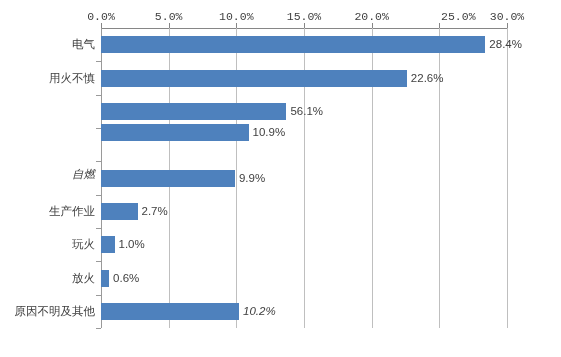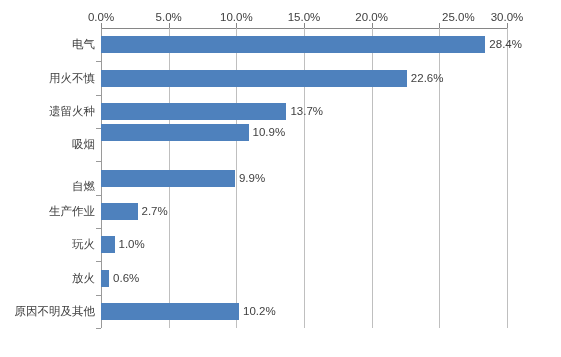--- a/index.html
+++ b/index.html
@@ -22,20 +22,21 @@
     background: #ffffff;
   }
 
   
   #xaxis-labels {
     position: absolute;
     left: 101px;
     top: 10px;
     width: 406px;
     height: 16px;
+    font-family: Liberation Mono, monospace;
   }
   .xtick-label {
     position: absolute;
     top: 0;
     transform: translateX(-50%);
     font-size: 11.5px;
     line-height: 14px;
     color: #404040;
     white-space: nowrap;
   }
@@ -160,25 +161,23 @@
     </div>
 
   <div id="xaxis-line"></div>
 
   <div id="yaxis-line"></div>
 
   <div id="yaxis-labels">
       <div class="cat-label" style="top: 8.16667px;">电气</div>
       <div class="cat-label" style="top: 41.5px;">用火不慎</div>
       <div class="ytick-mark" style="top: 33.3333px;"></div>
-      <div class="cat-label" style="top: 74.8333px;">遗留火种</div>
       <div class="ytick-mark" style="top: 66.6667px;"></div>
-      <div class="cat-label" style="top: 108.167px;">吸烟</div>
       <div class="ytick-mark" style="top: 100px;"></div>
-      <div class="cat-label" style="top: 150px;">自燃</div>
+      <div class="cat-label" style="top: 138px; font-style: italic;">自燃</div>
       <div class="ytick-mark" style="top: 133.333px;"></div>
       <div class="cat-label" style="top: 174.833px;">生产作业</div>
       <div class="ytick-mark" style="top: 166.667px;"></div>
       <div class="cat-label" style="top: 208.167px;">玩火</div>
       <div class="ytick-mark" style="top: 200px;"></div>
       <div class="cat-label" style="top: 241.5px;">放火</div>
       <div class="ytick-mark" style="top: 233.333px;"></div>
       <div class="cat-label" style="top: 274.833px;">原因不明及其他</div>
       <div class="ytick-mark" style="top: 266.667px;"></div>
       <div class="ytick-mark" style="top: 300px;"></div>
@@ -194,21 +193,21 @@
       <div class="cat-row" style="top: 8.16667px; height: 17px;">
         <div class="bar" style="width: 384.347px;"></div>
         <div class="bar-value" style="left: 384.347px;">28.4%</div>
       </div>
       <div class="cat-row" style="top: 41.5px; height: 17px;">
         <div class="bar" style="width: 305.853px;"></div>
         <div class="bar-value" style="left: 305.853px; text-align: right;">22.6%</div>
       </div>
       <div class="cat-row" style="top: 74.8333px; height: 17px;">
         <div class="bar" style="width: 185.407px;"></div>
-        <div class="bar-value" style="left: 185.407px;">13.7%</div>
+        <div class="bar-value" style="left: 185.407px;">56.1%</div>
       </div>
       <div class="cat-row" style="top: 96px; height: 17px; padding-left: 31px;">
         <div class="bar" style="width: 147.513px;"></div>
         <div class="bar-value" style="left: 147.513px;">10.9%</div>
       </div>
       <div class="cat-row" style="top: 141.5px; height: 17px;">
         <div class="bar" style="width: 133.98px;"></div>
         <div class="bar-value" style="left: 133.98px;">9.9%</div>
       </div>
       <div class="cat-row" style="top: 174.833px; height: 17px;">
@@ -218,17 +217,17 @@
       <div class="cat-row" style="top: 208.167px; height: 17px;">
         <div class="bar" style="width: 13.5333px;"></div>
         <div class="bar-value" style="left: 13.5333px;">1.0%</div>
       </div>
       <div class="cat-row" style="top: 241.5px; height: 17px;">
         <div class="bar" style="width: 8.12px;"></div>
         <div class="bar-value" style="left: 8.12px;">0.6%</div>
       </div>
       <div class="cat-row" style="top: 274.833px; height: 17px;">
         <div class="bar" style="width: 138.04px;"></div>
-        <div class="bar-value" style="left: 138.04px;">10.2%</div>
+        <div class="bar-value" style="left: 138.04px; font-style: italic;">10.2%</div>
       </div>
     </div>
 
 </div>
 
 </body></html>

